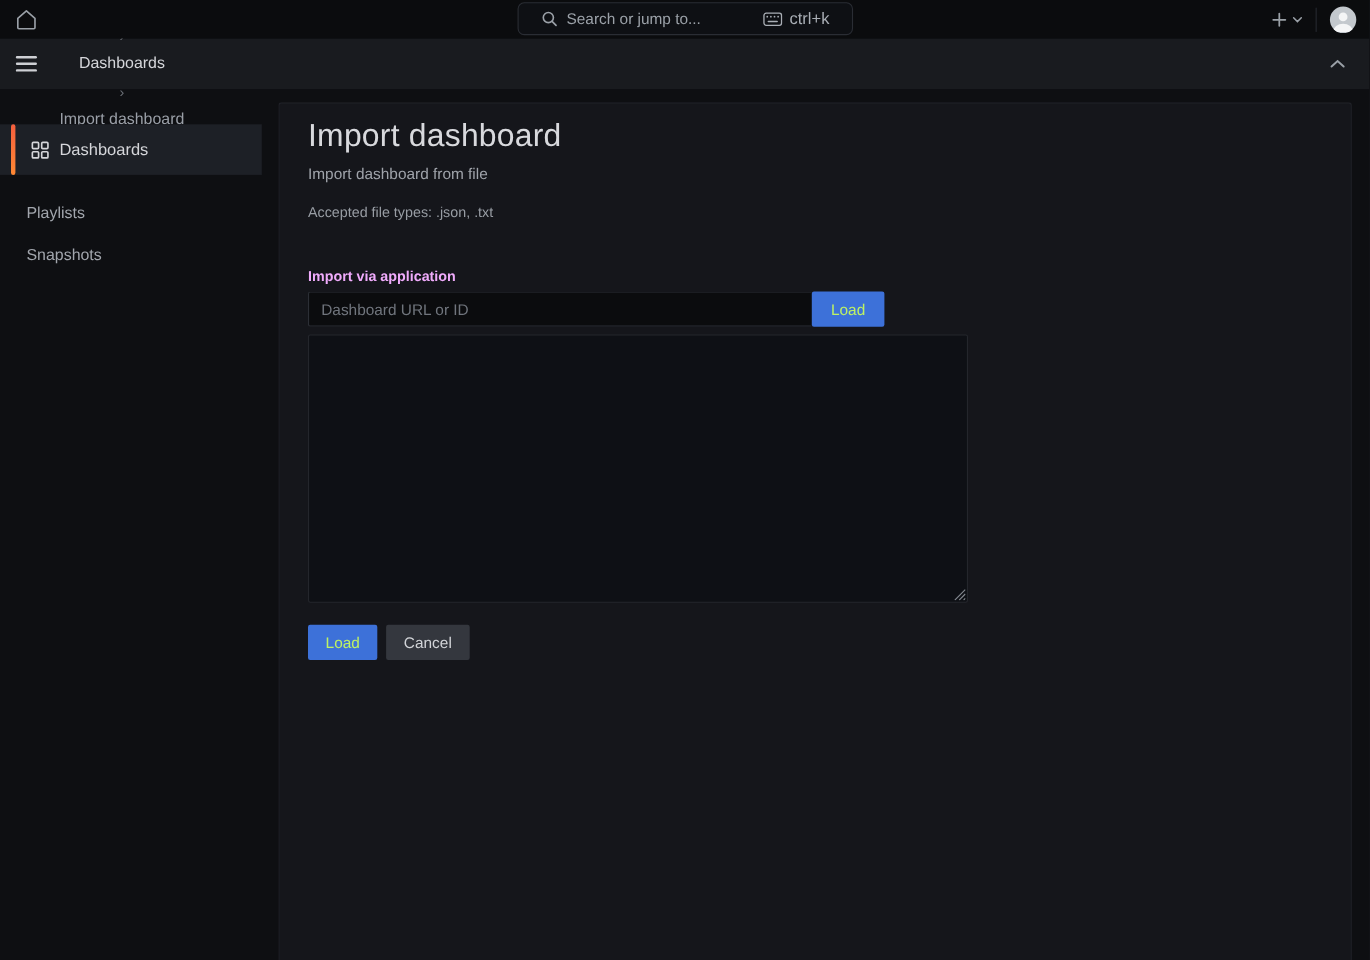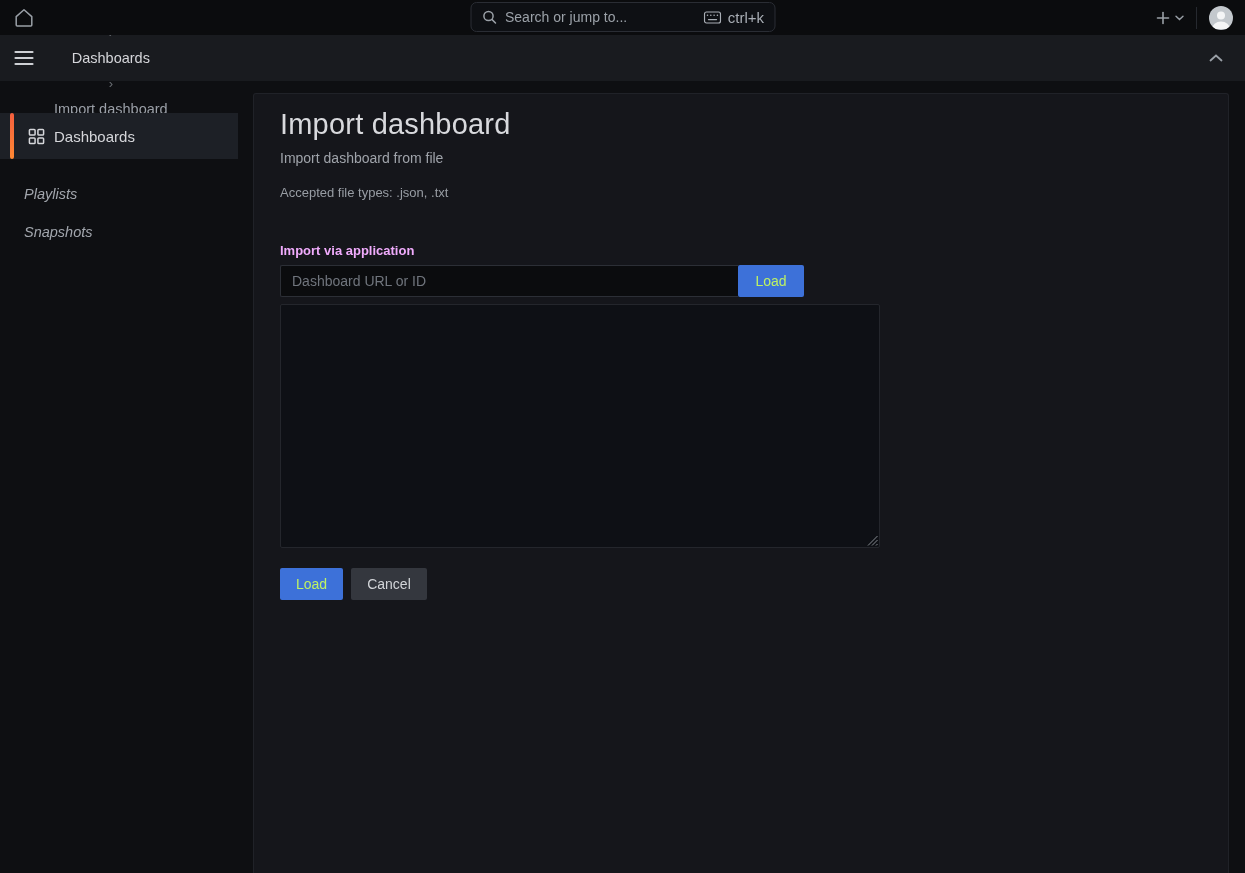--- a/index.html
+++ b/index.html
@@ -5,21 +5,21 @@
   * { margin:0; padding:0; box-sizing:border-box; }
   html,body { width:1245px; height:873px; overflow:hidden; }
   body { background:#0e0f12; font-family:"Liberation Sans",sans-serif; -webkit-font-smoothing:antialiased; }
   svg { display:block; }
 
   
   .topbar { height:35px; background:#0b0c0e; display:flex; align-items:center; position:relative; padding:0 12px; }
   .logo { color:#9aa0a7; cursor:pointer; display:flex; align-items:center; }
   .searchbox { position:absolute; left:50%; top:2px; transform:translateX(-50%);
     width:305px; height:30px; background:#0e1014; border:1px solid #2a2d34; border-radius:6px;
-    display:flex; align-items:center; padding:0 10px; gap:8px; cursor:text; }
+    display:flex; align-items:center; padding:0 20px; gap:8px; cursor:text; }
   .searchbox .mag { color:#9ba1a8; flex:0 0 auto; }
   .search-input { flex:1; min-width:0; background:transparent; border:none; outline:none;
     color:#c9ccd2; font-size:14px; font-family:"Liberation Sans",sans-serif; }
   .search-input::placeholder { color:#9ba1a8; opacity:1; }
   .shortcut { display:flex; align-items:center; gap:6px; color:#a9aeb5; font-size:15px; flex:0 0 auto; }
   .tb-right { margin-left:auto; display:flex; align-items:center; gap:12px; }
   .plus-group { display:flex; align-items:center; gap:4px; color:#9aa0a7; cursor:pointer; }
   .tb-divider { width:1px; height:22px; background:#26292f; }
   .avatar { width:24px; height:24px; border-radius:50%; background:#c3c8cd; position:relative; overflow:hidden; cursor:pointer; }
   .avatar svg { position:absolute; left:0; top:0; }
@@ -36,21 +36,21 @@
   
   .page { display:flex; height:792px; }
 
   .sidebar { width:253px; flex:0 0 253px; padding-top:32px; }
   .nav-active { position:relative; height:46px; margin-right:15px; background:#1d2026;
     display:flex; align-items:center; padding-left:28px; gap:9px;
     color:#d5d6da; font-size:15px; font-weight:500; cursor:pointer; }
   .nav-active::before { content:""; position:absolute; left:10px; top:0; bottom:0; width:4px;
     border-radius:2px; background:linear-gradient(#f55f3e,#ff8833); }
   .nav-active .appsicon { color:#d5d6da; }
-  .nav-list { margin-top:16px;font-style:italic; }
+  .nav-list { margin-top:16px; }
   .nav-item { height:38px; display:flex; align-items:center; padding-left:24px;
     color:#a2a6ad; font-size:14.5px; cursor:pointer; }
 
   .content { flex:1; margin:12px 16px 0 0; background:#15161b; border:1px solid #202228;
     border-bottom:none; border-radius:3px 3px 0 0; padding:14px 26px 0; }
 
   .page-title { font-size:29px; font-weight:400; color:#d8d9dd; letter-spacing:.2px; }
   .subtitle { margin-top:9px; font-size:14px; color:#9fa3aa; }
 
   .dropzone { margin-top:17px; width:600px; height:190px; border:1px dashed #4a4f58; border-radius:3px;

